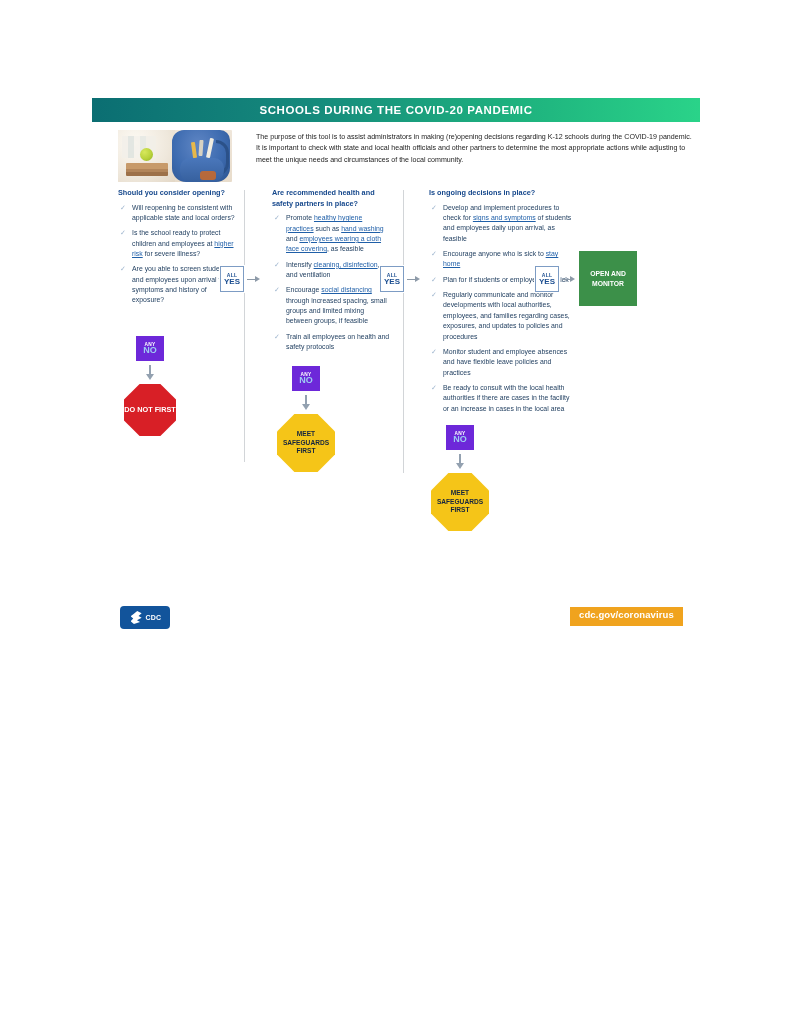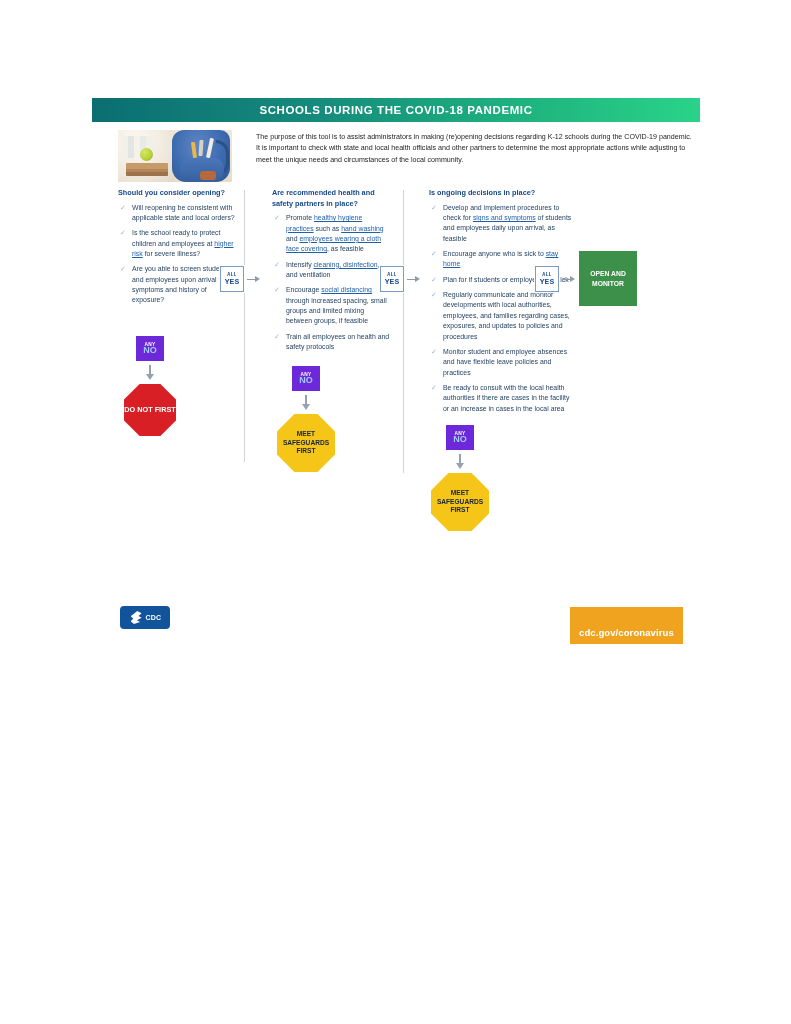--- a/index.html
+++ b/index.html
@@ -172,21 +172,20 @@
     color: #1f5fa8;
     text-decoration: underline;
   }
 
   
   .gate {
     position: absolute;
     display: flex;
     align-items: center;
     gap: 3px;
-    font-family: Liberation Mono, monospace;
   }
   .gate-box {
     width: 22px;
     height: 24px;
     border: 1px solid #7d9cc4;
     background: #ffffff;
     display: flex;
     flex-direction: column;
     align-items: center;
     justify-content: center;
@@ -320,36 +319,36 @@
     font-size: 7px;
     font-weight: bold;
     letter-spacing: .2px;
   }
 
   .url-badge {
     position: absolute;
     left: 478px;
     top: 419px;
     background: #f0a31e;
-    padding: 20px 9px 6px 9px;
+    padding: 2px 9px 6px 9px;
     color: #ffffff;
     font-size: 9.5px;
     font-weight: bold;
     letter-spacing: .1px;
   }
 </style>
 </head>
 <body>
 
 <div class="page">
 
   <div class="infographic">
 
     <div class="banner">
-      <div class="banner-title">SCHOOLS DURING THE COVID-18 PANDEMIC</div>
+      <div class="banner-title">SCHOOLS DURING THE COVID-20 PANDEMIC</div>
     </div>
 
     <div class="intro">
       <div class="intro-photo">
         <div class="ph-bg-l"></div>
         <div class="ph-shelf"></div>
         <div class="ph-apple"></div>
         <div class="ph-books"></div>
         <div class="ph-bag">
           <div class="ph-bag-strap"></div>

